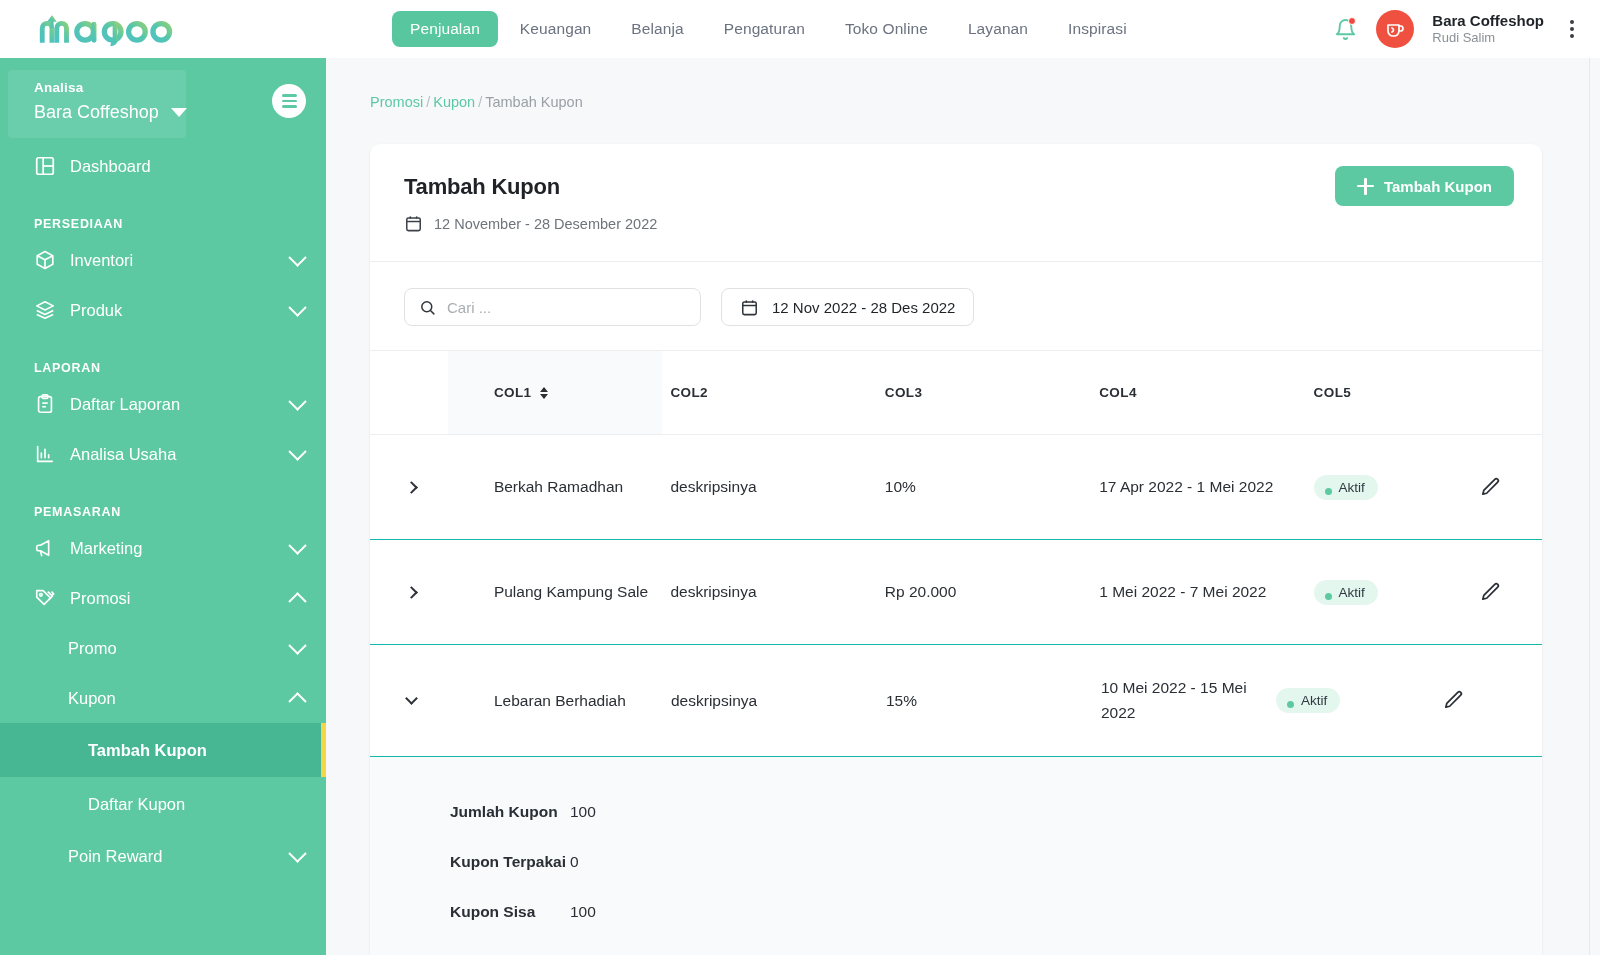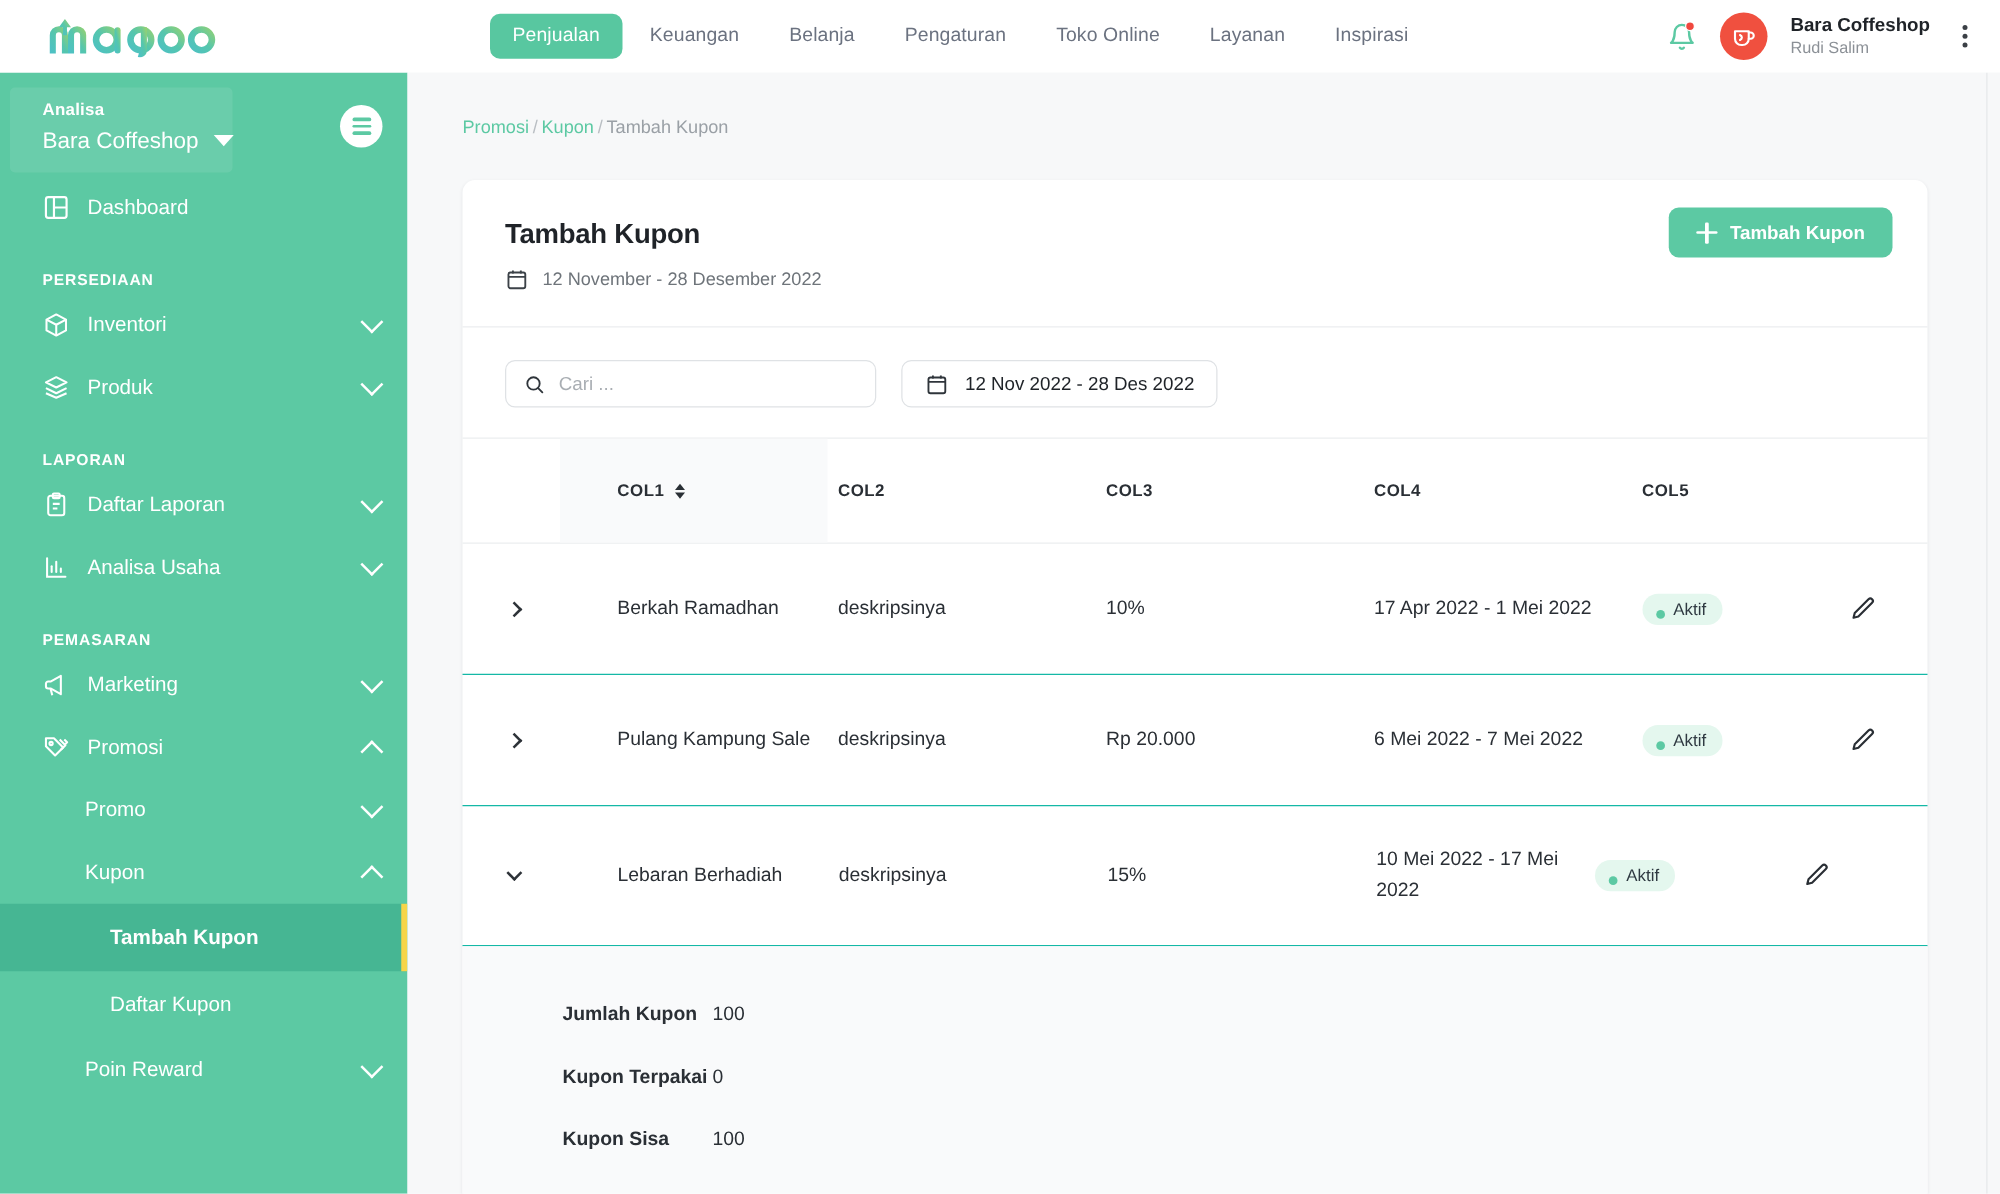--- a/index.html
+++ b/index.html
@@ -456,21 +456,21 @@
 
           <div class="trow">
             <div class="cell c0">
               <span class="exp-btn">
                   <span class="chev-sm right"></span>
                 </span>
             </div>
             <div class="cell c1">Pulang Kampung Sale</div>
             <div class="cell c2">deskripsinya</div>
             <div class="cell c3">Rp 20.000</div>
-            <div class="cell c4">6 Mei 2022 - 7 Mei 2022</div>
+            <div class="cell c4">1 Mei 2022 - 7 Mei 2022</div>
             <div class="cell c5">
               <span class="badge">
                 <span class="dot"></span>
                 <span>Aktif</span>
               </span>
             </div>
             <div class="cell c6">
               <svg class="pencil" width="23" height="23" viewBox="0 0 24 24" fill="none" stroke="#2a2f35" stroke-width="1.8" stroke-linecap="round" stroke-linejoin="round">
                 <path d="M16.5 3.5a2.1 2.1 0 0 1 3 3L8 18l-4 1 1-4z"></path>
               </svg>
@@ -479,21 +479,21 @@
 
           <div class="trow tall">
             <div class="cell c0">
               <span class="exp-btn">
                   <span class="chev-sm downward"></span>
                 </span>
             </div>
             <div class="cell c1">Lebaran Berhadiah</div>
             <div class="cell c2">deskripsinya</div>
             <div class="cell c3">15%</div>
-            <div class="cell c4" style="line-height:1.55; max-width:175px;">10 Mei 2022 - 17 Mei 2022</div>
+            <div class="cell c4" style="line-height:1.55; max-width:175px;">10 Mei 2022 - 15 Mei 2022</div>
             <div class="cell c5">
               <span class="badge">
                 <span class="dot"></span>
                 <span>Aktif</span>
               </span>
             </div>
             <div class="cell c6">
               <svg class="pencil" width="23" height="23" viewBox="0 0 24 24" fill="none" stroke="#2a2f35" stroke-width="1.8" stroke-linecap="round" stroke-linejoin="round">
                 <path d="M16.5 3.5a2.1 2.1 0 0 1 3 3L8 18l-4 1 1-4z"></path>
               </svg>

